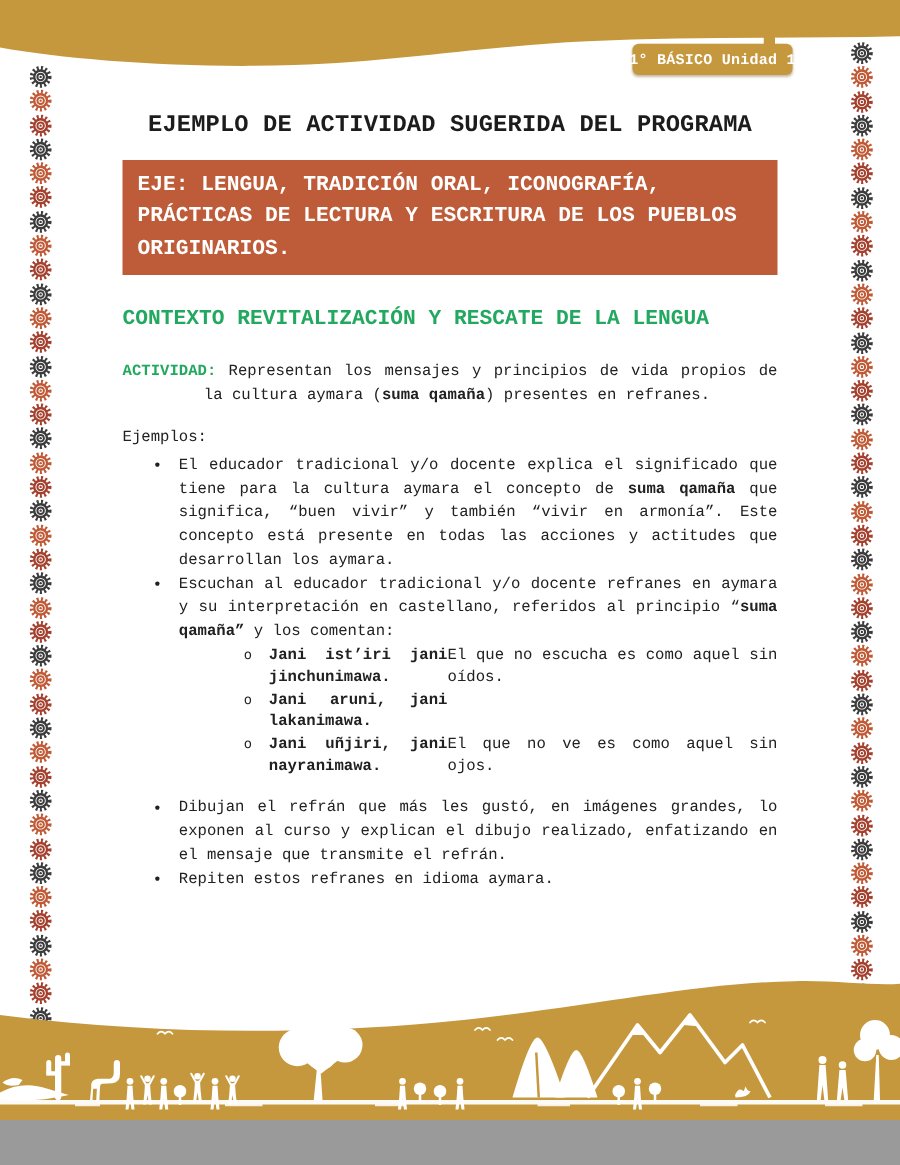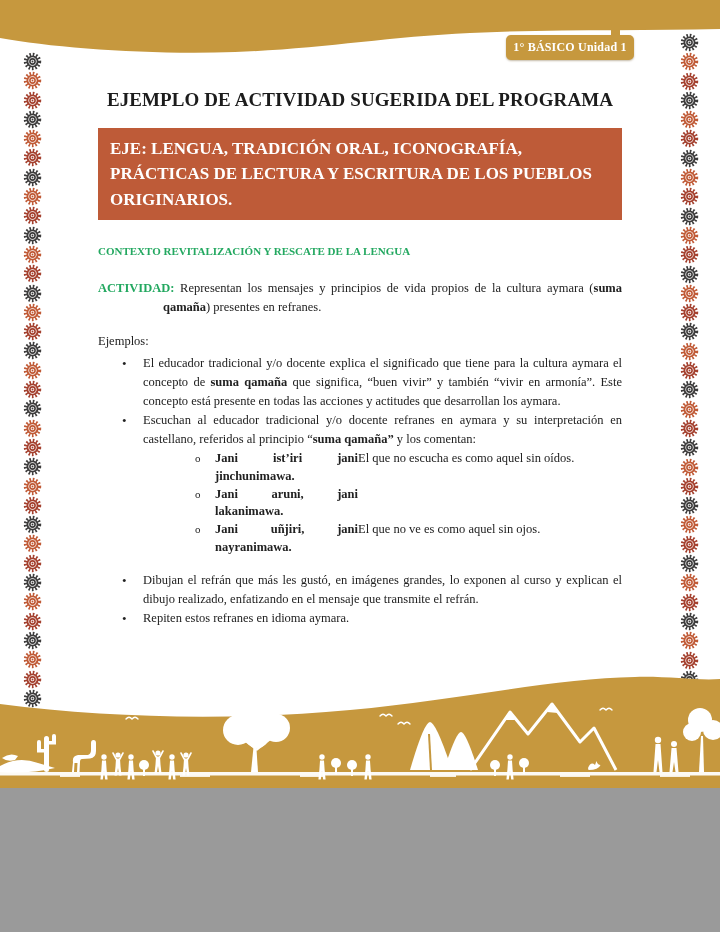--- a/index.html
+++ b/index.html
@@ -6,23 +6,23 @@
     --gold:#C6983E;
     --banner-orange:#BE5B38;
     --green:#23A860;
     --ink:#212121;
     --rose-dark:#3D3C3C;
     --rose-orange:#C05A36;
     --rose-maroon:#A4402E;
   }
   html,body{margin:0;padding:0;background:#9a9a9a;}
   .page{
-    position:relative;width:720px;height:788px;background:#ffffff;
+    position:relative;width:720px;height:896px;background:#ffffff;
     margin:0 auto;overflow:hidden;
-    font-family:Liberation Serif, serif;color:var(--ink);
+    font-family:Liberation Mono, monospace;color:var(--ink);
     outline:1px solid #cfcfcf;
   }
   
   .topband{position:absolute;top:0;left:0;width:720px;height:64px;display:block;}
   
   .badge{
     position:absolute;top:35px;left:506px;width:128px;height:25px;
     background:var(--gold);border-radius:5px;
     color:#ffffff;font-weight:bold;font-size:12px;
     display:flex;align-items:center;justify-content:center;
@@ -35,21 +35,21 @@
   .chain.left{left:23px;top:52px;}
   .chain.right{left:680px;top:33px;}
   .rosette{width:19px;height:19px;margin-bottom:.3px;flex:0 0 auto;}
   
   .content{position:absolute;left:98px;top:86px;width:524px;font-size:12.5px;line-height:1.52;}
   .title{margin:0 0 13px 0;text-align:center;font-size:19px;font-weight:bold;color:#1c1c1c;letter-spacing:.1px;}
   .eje{
     background:var(--banner-orange);color:#ffffff;font-weight:bold;
     font-size:17px;line-height:1.5;padding:8px 12px;margin:0 0 23px 0;
   }
-  .context{margin:0 0 19px 0;color:var(--green);font-weight:bold;font-size:11px;}
+  .context{margin:0 0 19px 0;color:var(--green);font-weight:bold;font-size:17px;}
   .activity{margin:0 0 15px 0;text-align:justify;padding-left:65px;text-indent:-65px;}
   .activity .lbl{color:var(--green);font-weight:bold;}
   .ejemplos{margin:0 0 3px 0;}
   ul.bullets{list-style:none;margin:0;padding:0;}
   ul.bullets>li{position:relative;padding-left:45px;text-align:justify;margin:0;}
   ul.bullets>li::before{content:"\2022";position:absolute;left:24px;top:0;font-size:13px;}
   ol.subs{list-style:none;margin:1px 0 0 0;padding:0;}
   ol.subs>li{display:flex;align-items:baseline;padding-left:52px;line-height:1.42;}
   ol.subs .marker{width:20px;flex:0 0 auto;font-size:11px;}
   ol.subs .aym{width:143px;flex:0 0 auto;font-weight:bold;}

